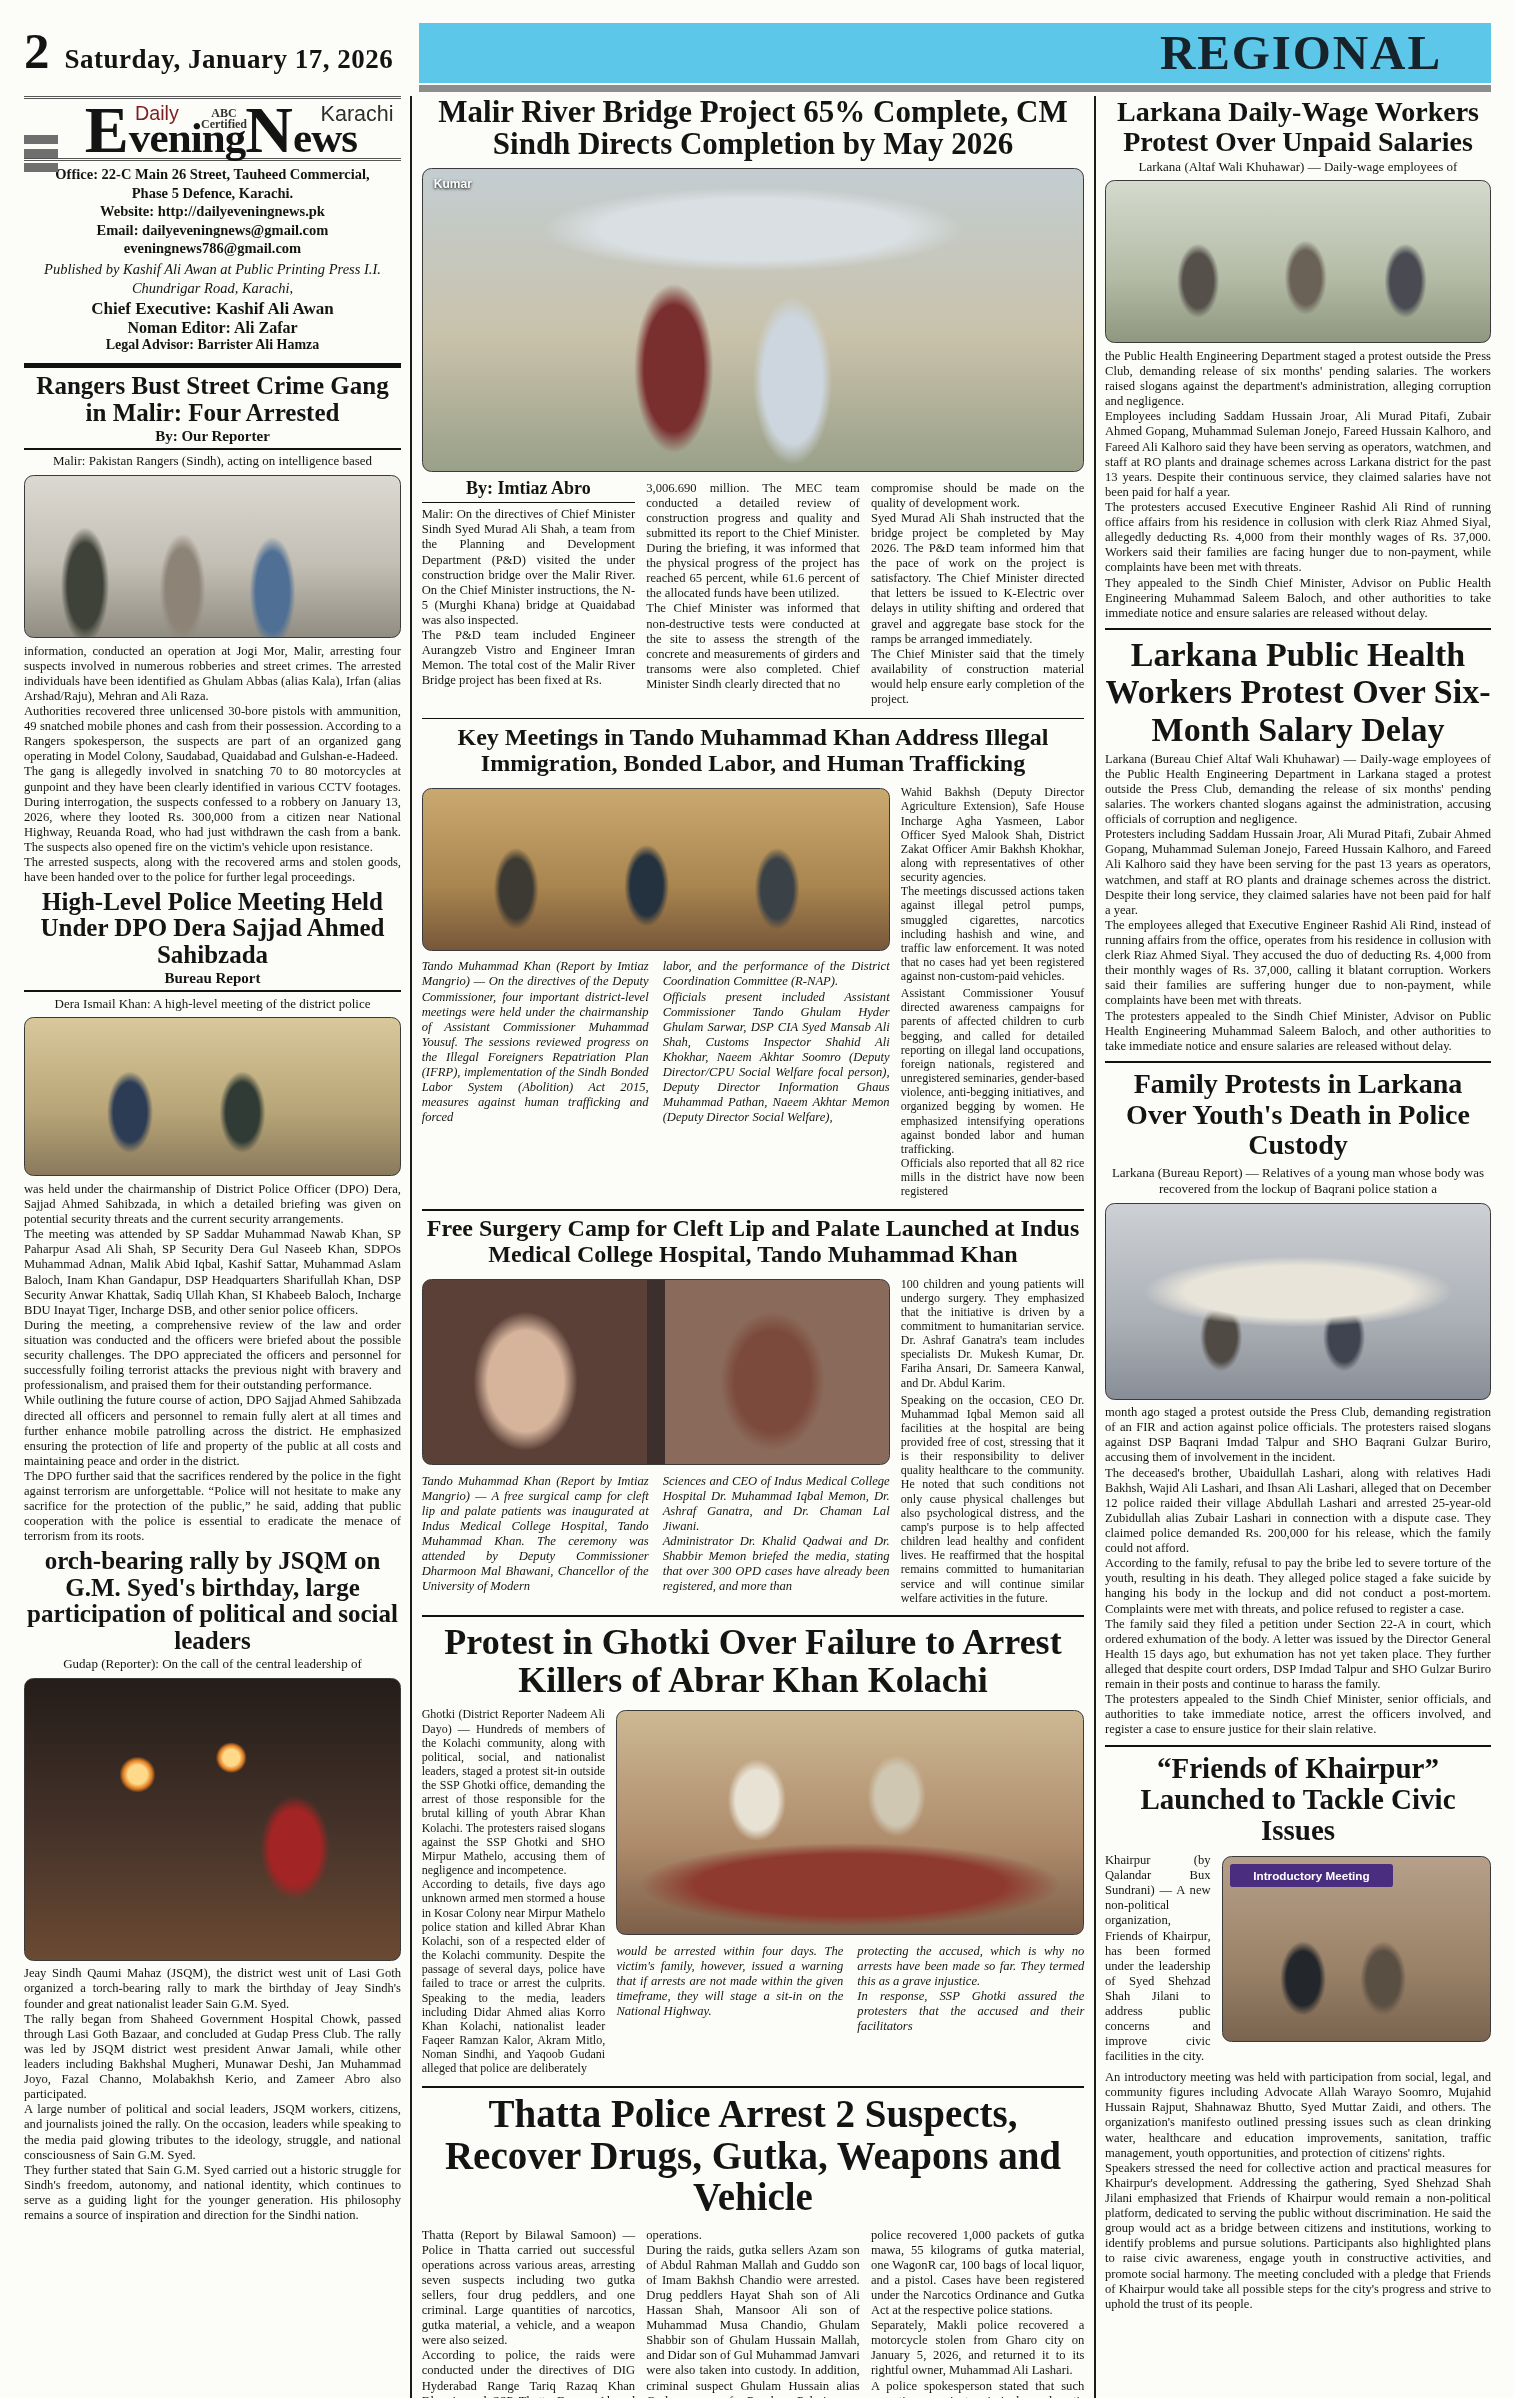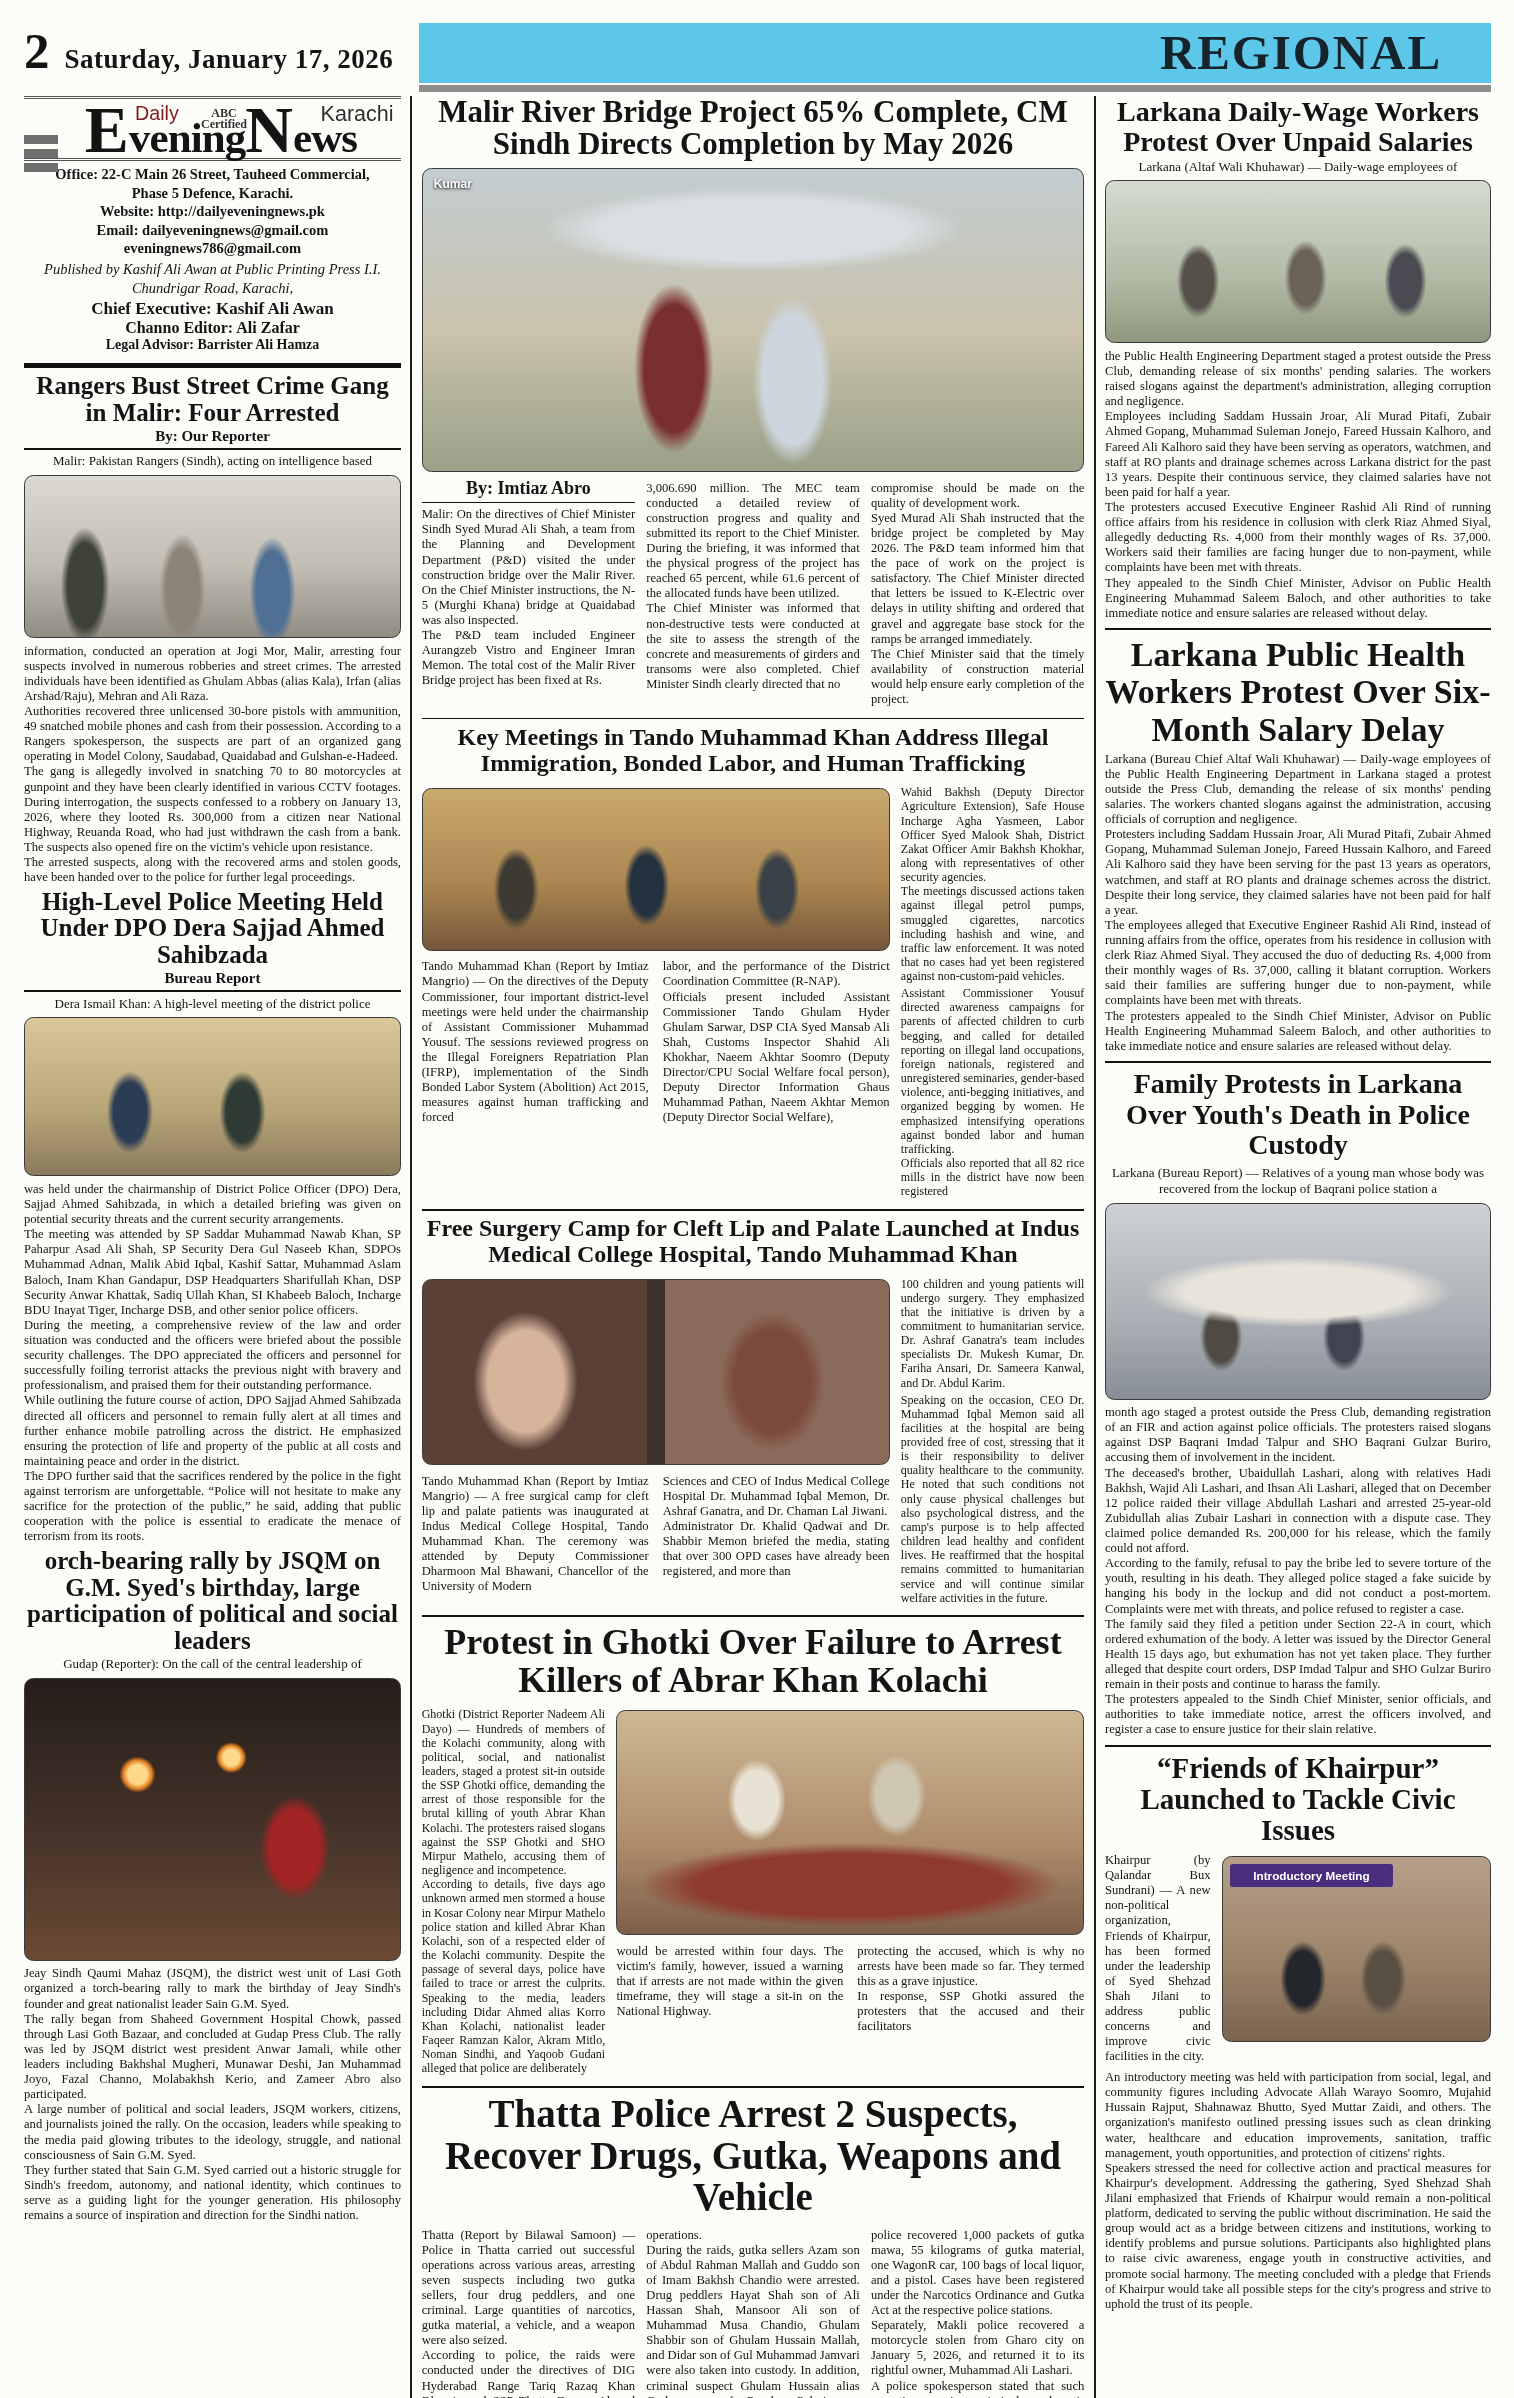--- a/index.html
+++ b/index.html
@@ -55,21 +55,21 @@
   .byline{font-weight:bold;text-align:center;font-size:15px;margin:0.9px 0;}
   .byline-c{font-weight:bold;font-size:18px;text-align:center;border-bottom:1.9px solid #111;padding-bottom:2.8px;margin:0 0 4.7px 0;}
   .body-text{font-size:12.6px;line-height:1.2;text-align:justify;white-space:pre-line;margin:2.8px 0;}
   .body-sm{font-size:12px;line-height:1.18;}
   .lead{font-size:13px;text-align:center;margin:1.9px 0;white-space:pre-line;}
   .threecol{display:flex;gap:11.2px;}
   .tc{flex:1;min-width:0;}
   .split{display:flex;gap:11.2px;}
   .split-main{flex:2.55;min-width:0;}
   .split-side{flex:1;min-width:0;}
-  .twocol{display:flex;gap:14px;margin-top:3.7px;}
+  .twocol{display:flex;gap:14px;margin-top:3.7px;font-style:italic;}
   
   .photo{position:relative;border:0.9px solid #3a3a3a;border-radius:9.4px;overflow:hidden;margin:5.6px 0;}
   .file-tag{position:absolute;top:7.5px;left:11.2px;color:#fff;font-family:"Liberation Sans",sans-serif;
             font-size:12px;font-weight:bold;text-shadow:0 0.9px 2.8px #000;}
   .photo-rangers{height:161px;background:
       radial-gradient(ellipse 39px 94px at 16% 68%, #3f4238 0 45%, transparent 62%),
       radial-gradient(ellipse 37px 89px at 42% 70%, #8d8377 0 45%, transparent 62%),
       radial-gradient(ellipse 37px 89px at 66% 72%, #4f6f94 0 45%, transparent 62%),
       linear-gradient(180deg,#dcd9d2 0%,#c2beb4 55%,#918d83 100%);}
   .photo-bridge{height:302px;background:
@@ -159,21 +159,21 @@
           </div>
         </div>
         <div class="mh-office">Office: 22-C Main 26 Street, Tauheed Commercial,
 Phase 5 Defence, Karachi.
 Website: http://dailyeveningnews.pk
 Email: dailyeveningnews@gmail.com
 eveningnews786@gmail.com</div>
         <div class="mh-pub">Published by Kashif Ali Awan at Public Printing Press I.I.
 Chundrigar Road,  Karachi,</div>
         <div class="mh-exec">Chief Executive: Kashif Ali Awan</div>
-        <div class="mh-editor">Channo Editor: Ali Zafar</div>
+        <div class="mh-editor">Noman Editor: Ali Zafar</div>
         <div class="mh-legal">Legal Advisor: Barrister Ali Hamza</div>
       </div>
 
       <article>
         <div class="rule-thick"></div>
         <h2 class="hl-l">Rangers Bust Street Crime Gang in Malir: Four Arrested</h2>
         <div class="byline">By: Our Reporter</div>
         <div class="rule-thin"></div>
         <p class="lead">Malir: Pakistan Rangers (Sindh), acting on intelligence based</p>
         <div class="photo photo-rangers"></div>

